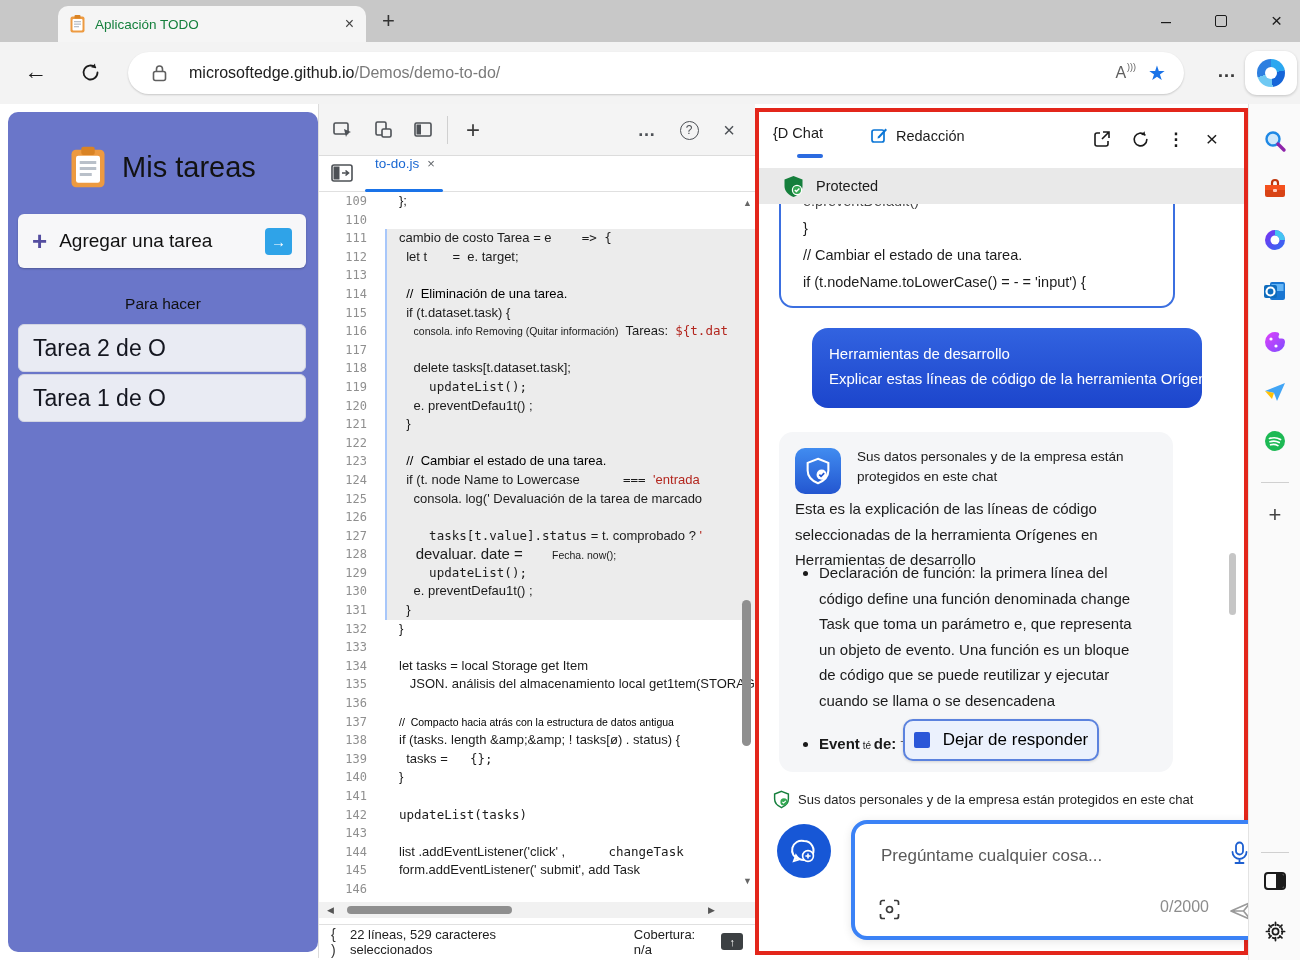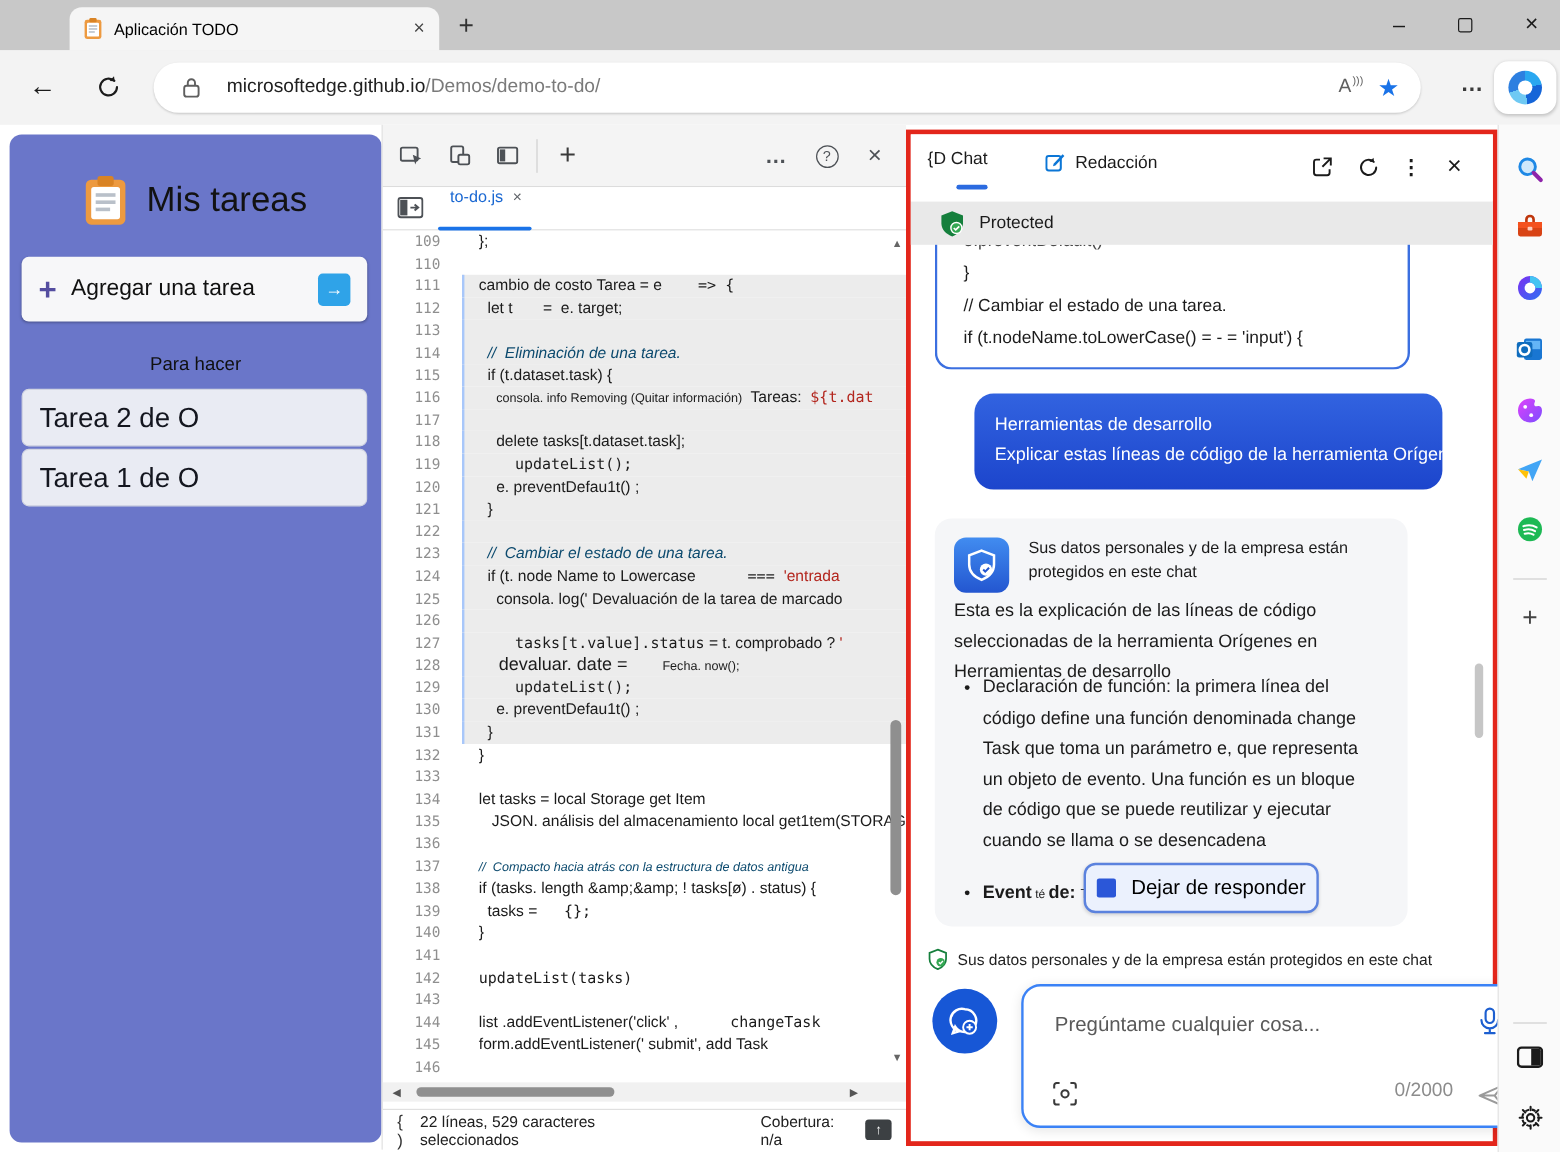--- a/index.html
+++ b/index.html
@@ -2,21 +2,21 @@
 <html><head>
 <meta charset="utf-8">
 <style>
   *{box-sizing:border-box;margin:0;padding:0;font-family:"Liberation Sans",sans-serif;}
   html,body{width:1300px;height:960px;overflow:hidden;background:#fff;}
   #screen{position:relative;width:1300px;height:960px;background:#fff;}
 
   
   .titlebar{position:absolute;left:0;top:0;width:1300px;height:42px;background:#c8c8c8;}
   .tab{position:absolute;left:58px;top:6px;width:308px;height:36px;background:#f5f5f5;border-radius:10px 10px 0 0;display:flex;align-items:center;padding:0 12px;gap:10px;}
-  .tab-title{font-size:13.5px;color:#000000;flex:1;white-space:nowrap;overflow:hidden;}
+  .tab-title{font-size:13.5px;color:#15803d;flex:1;white-space:nowrap;overflow:hidden;}
   .tab-close{font-size:16px;color:#444;cursor:default;}
   .newtab-btn{position:absolute;left:382px;top:8px;font-size:22px;color:#333;}
   .wctrls{position:absolute;right:18px;top:0;height:42px;display:flex;align-items:center;gap:44px;}
   .wmin{font-size:18px;color:#1b1b1b;}
   .wmax{width:12px;height:12px;border:1.6px solid #1b1b1b;border-radius:2px;}
   .wclose{font-size:19px;color:#1b1b1b;}
 
   .toolbar{position:absolute;left:0;top:42px;width:1300px;height:62px;background:#f3f3f3;}
   .nav-back{position:absolute;left:24px;top:16px;font-size:23px;color:#1b1b1b;}
   .nav-refresh{position:absolute;left:80px;top:20px;}
@@ -58,21 +58,21 @@
   .dt-tab{position:absolute;left:50px;top:0;height:36px;display:flex;align-items:flex-start;gap:8px;padding:0 6px;}
   .dt-tab-label{font-size:13.5px;color:#1967d2;}
   .dt-tab-x{font-size:13px;color:#5f6368;}
   .dt-underline{position:absolute;left:46px;top:33px;width:78px;height:3px;background:#1a73e8;border-radius:2px;}
   .code{position:absolute;left:0;top:88px;width:100%;}
   .cl{display:flex;height:18.6px;line-height:18.6px;font-size:13px;color:#1b1b1b;white-space:pre;}
   .ln{width:54px;text-align:right;padding-right:6px;color:#8f8f8f;font-family:"DejaVu Sans Mono",monospace;font-size:12px;flex:none;}
   .ct{flex:1;padding-left:14px;margin-left:12px;overflow:hidden;}
   .cl.sel .ct{background:#ececec;border-left:2px solid #a8c7fa;padding-left:12px;}
   .seg-mono{font-family:"DejaVu Sans Mono",monospace;font-size:12.5px;}
-  .seg-com{color:#0c4a6e;font-style:italic;}
+  .seg-com{color:#000000;}
   .seg-str{color:#b3261e;}
   .seg-sm{font-size:10.5px;}
   .seg-lg{font-size:15px;}
   .vs-up{position:absolute;right:3px;top:94px;font-size:9px;color:#666;}
   .vs-thumb{position:absolute;right:4px;top:496px;width:9px;height:146px;background:#8f8f8f;border-radius:5px;}
   .vs-down{position:absolute;right:3px;top:772px;font-size:9px;color:#666;}
   .hscroll{position:absolute;left:0;top:798px;width:100%;height:16px;background:#f1f1f1;}
   .hs-left{position:absolute;left:8px;top:3px;font-size:9px;color:#555;}
   .hs-thumb{position:absolute;left:28px;top:4px;width:165px;height:8px;background:#8f8f8f;border-radius:4px;}
   .hs-right{position:absolute;right:40px;top:3px;font-size:9px;color:#555;}
@@ -103,21 +103,21 @@
   .a-bullets li{font-size:15px;line-height:25.5px;color:#1b1b1b;margin-bottom:18px;}
   .seg-b{font-weight:bold;}
   .seg-tiny{font-size:10px;}
   .seg-cut{font-size:11px;color:#3a3a3a;}
   .stop-btn{position:absolute;left:144px;top:607px;width:196px;height:42px;background:#ebf1fd;border:2px solid #5b82de;border-radius:10px;display:flex;align-items:center;justify-content:center;gap:13px;z-index:4;box-shadow:0 1px 3px rgba(0,0,0,.15);}
   .stop-sq{width:16px;height:16px;background:#2b57d8;border-radius:2px;}
   .stop-label{font-size:17px;color:#000000;}
   .chat-thumb{position:absolute;right:8px;top:441px;width:7px;height:62px;background:#c6c6c6;border-radius:4px;}
   .disclaimer{position:absolute;left:14px;top:678px;display:flex;align-items:center;gap:8px;font-size:13px;color:#1f1f1f;width:465px;}
   .newchat{position:absolute;left:18px;top:712px;width:54px;height:54px;border-radius:50%;background:#1757d6;display:flex;align-items:center;justify-content:center;}
-  .input-card{position:absolute;left:92px;top:708px;width:424px;height:120px;background:#fff;border:2px solid #3b82f6;border-radius:16px;box-shadow:0 2px 10px rgba(0,0,0,.1);}
+  .input-card{position:absolute;left:92px;top:708px;width:424px;height:120px;background:#fff;border:4px solid #3b82f6;border-radius:16px;box-shadow:0 2px 10px rgba(0,0,0,.1);}
   .ask-input{position:absolute;left:26px;top:22px;width:270px;border:none;outline:none;font-size:17px;color:#3c3c3c;background:transparent;}
   .ask-input::placeholder{color:#5a5a5a;opacity:1;}
   .mic{position:absolute;right:22px;top:17px;}
   .scan{position:absolute;left:24px;bottom:16px;}
   .counter{position:absolute;right:62px;bottom:20px;font-size:16px;color:#8c8c8c;}
   .send{position:absolute;right:18px;bottom:14px;}
 
   
   .esb{position:absolute;left:1248px;top:104px;width:52px;height:856px;background:#fafafa;border-left:1px solid #e3e3e3;}
   .esb-ic{position:absolute;left:13px;width:26px;height:26px;display:flex;align-items:center;justify-content:center;}

